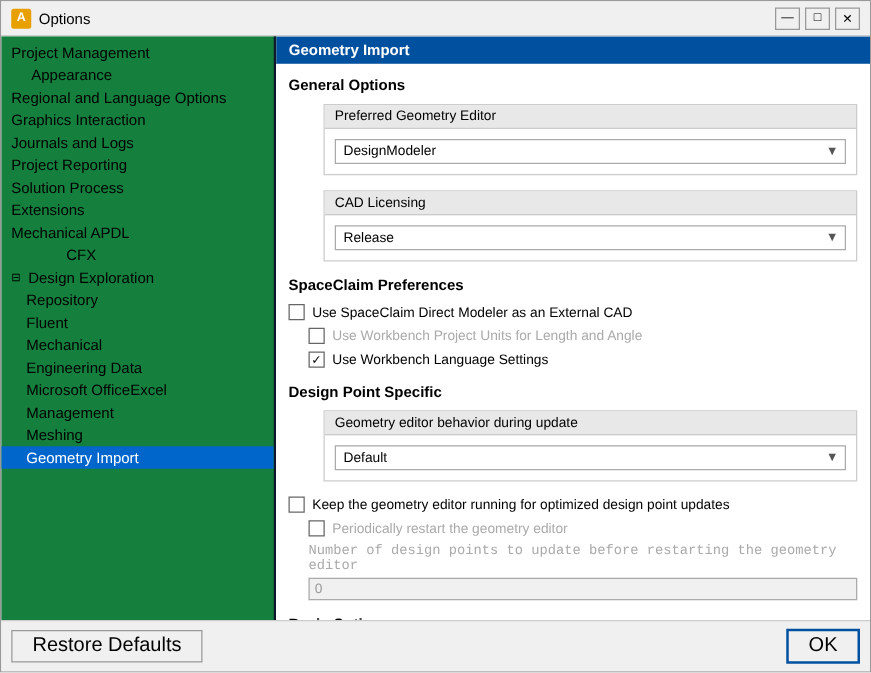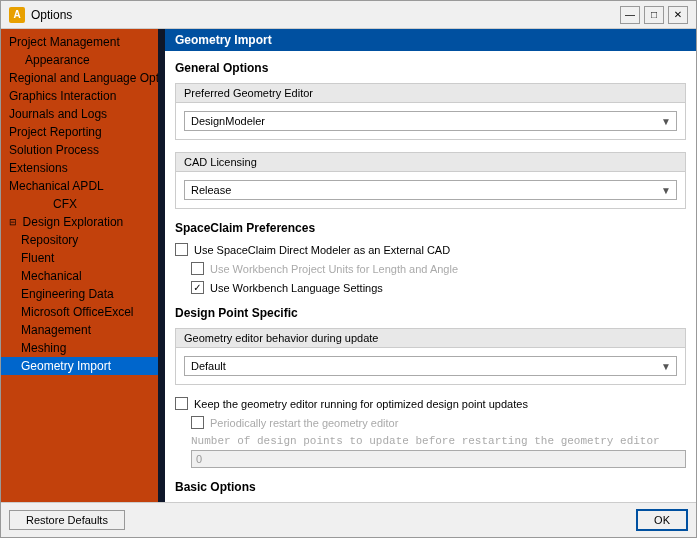--- a/index.html
+++ b/index.html
@@ -63,23 +63,23 @@
       display: flex;
       align-items: center;
       justify-content: center;
     }
     .content {
       display: flex;
       flex: 1;
       overflow: hidden;
     }
     .sidebar {
-      width: 164px;
-      background: #c2410c;
-      border-right: 7px solid #0f172a;
+      width: 220px;
+      background: #15803d;
+      border-right: 2px solid #0f172a;
       overflow-y: auto;
       padding: 4px 0;
     }
     .sidebar-item {
       padding: 2px 8px;
       cursor: pointer;
       display: flex;
       align-items: center;
       gap: 4px;
       color: #000;
@@ -108,20 +108,21 @@
     .section-label {
       font-size: 12px;
       font-weight: bold;
       margin-bottom: 8px;
       color: #000;
     }
     .sub-section {
       border: 1px solid #ccc;
       margin-bottom: 12px;
       background: #fff;
+      margin-left: 28px;
     }
     .sub-section-header {
       background: #e8e8e8;
       padding: 3px 8px;
       font-size: 11px;
       color: #000;
       border-bottom: 1px solid #ccc;
     }
     .sub-section-content {
       padding: 8px;
@@ -209,21 +210,21 @@
     }
     .footer-right {
       display: flex;
       gap: 6px;
     }
     .btn {
       padding: 3px 16px;
       border: 1px solid #999;
       background: #f0f0f0;
       cursor: pointer;
-      font-size: 11px;
+      font-size: 16px;
       color: #000;
     }
     .btn-default {
       border: 2px solid #0050a0;
     }
   </style>
 </head>
 <body>
 
 <div class="window">

